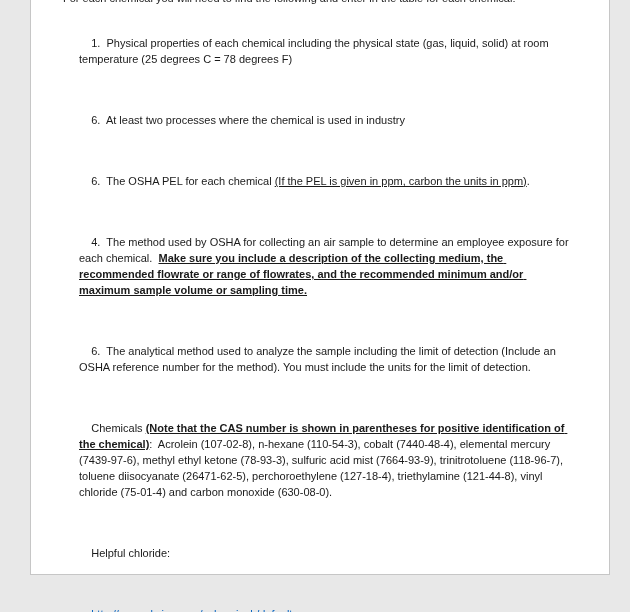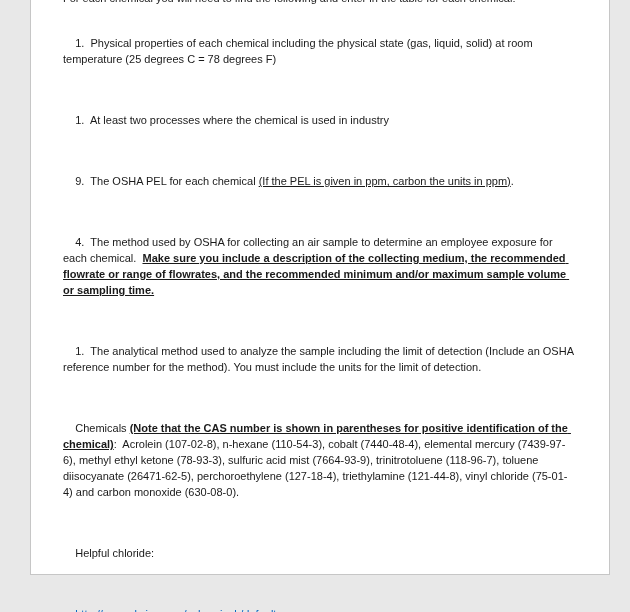--- a/index.html
+++ b/index.html
@@ -34,21 +34,21 @@
   }
   .clipped-line p {
     margin: 0;
     margin-top: -9px;
     line-height: 15px;
     font-size: 11px;
     color: #1a1a1a;
     white-space: nowrap;
   }
   p.para {
-    margin: 0 0 13px 0;
+    margin: 0 0 13px 16px;
     font-size: 11px;
     line-height: 16px;
     color: #1a1a1a;
     white-space: pre-wrap;
   }
   .emph {
     font-weight: bold;
     text-decoration: underline;
   }
   .und {
@@ -67,33 +67,33 @@
 
   <div class="clipped-line">
     <p>For each chemical you will need to find the following and enter in the table for each chemical:</p>
   </div>
 
   <p class="para">
     <span>1.  Physical properties of each chemical including the physical state (gas, liquid, solid) at room temperature (25 degrees C = 78 degrees F)</span>
   </p>
 
   <p class="para">
-    <span>1.  At least two processes where the chemical is used in industry</span>
+    <span>6.  At least two processes where the chemical is used in industry</span>
   </p>
 
   <p class="para">
-    <span>9.  The OSHA PEL for each chemical </span><span class="und">(If the PEL is given in ppm, carbon the units in ppm)</span><span>.</span>
+    <span>6.  The OSHA PEL for each chemical </span><span class="und">(If the PEL is given in ppm, carbon the units in ppm)</span><span>.</span>
   </p>
 
   <p class="para">
     <span>4.  The method used by OSHA for collecting an air sample to determine an employee exposure for each chemical.  </span><span class="emph">Make sure you include a description of the collecting medium, the recommended flowrate or range of flowrates, and the recommended minimum and/or maximum sample volume or sampling time.</span>
   </p>
 
   <p class="para">
-    <span>1.  The analytical method used to analyze the sample including the limit of detection (Include an OSHA reference number for the method). You must include the units for the limit of detection.</span>
+    <span>6.  The analytical method used to analyze the sample including the limit of detection (Include an OSHA reference number for the method). You must include the units for the limit of detection.</span>
   </p>
 
   <p class="para">
     <span>Chemicals </span><span class="emph">(Note that the CAS number is shown in parentheses for positive identification of the chemical)</span><span>:  Acrolein (107-02-8), n-hexane (110-54-3), cobalt (7440-48-4), elemental mercury (7439-97-6), methyl ethyl ketone (78-93-3), sulfuric acid mist (7664-93-9), trinitrotoluene (118-96-7), toluene diisocyanate (26471-62-5), perchoroethylene (127-18-4), triethylamine (121-44-8), vinyl chloride (75-01-4) and carbon monoxide (630-08-0).</span>
   </p>
 
   <p class="para">
     <span>Helpful chloride:</span>
   </p>
 

